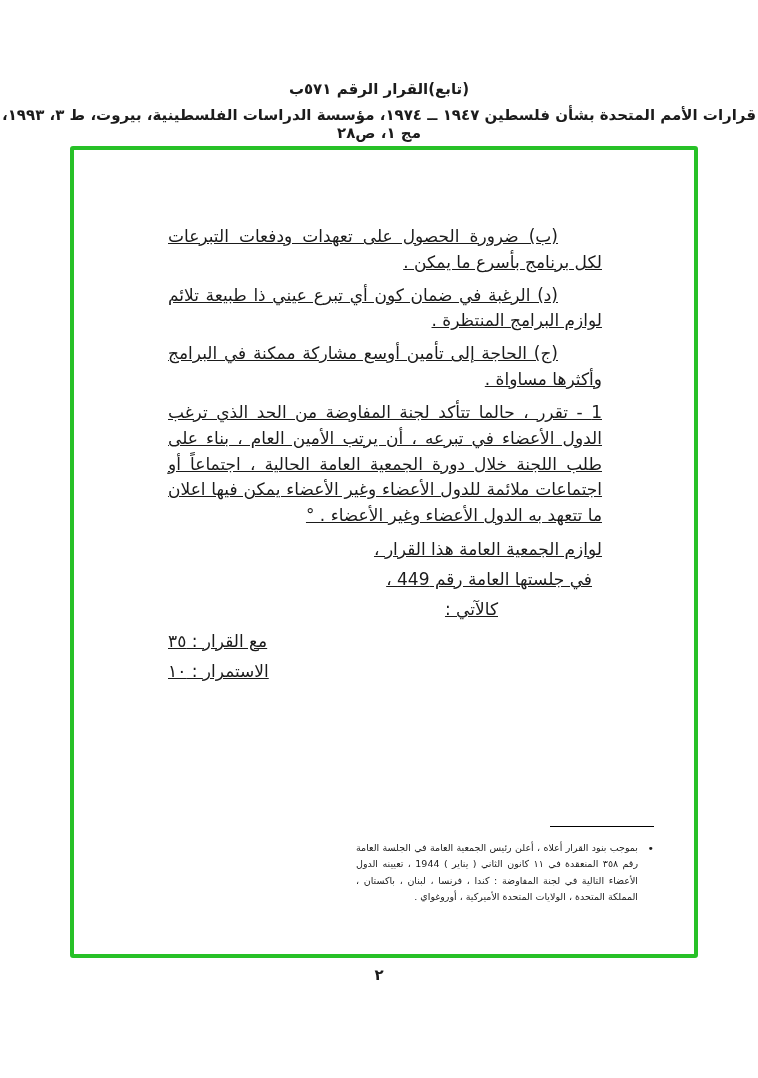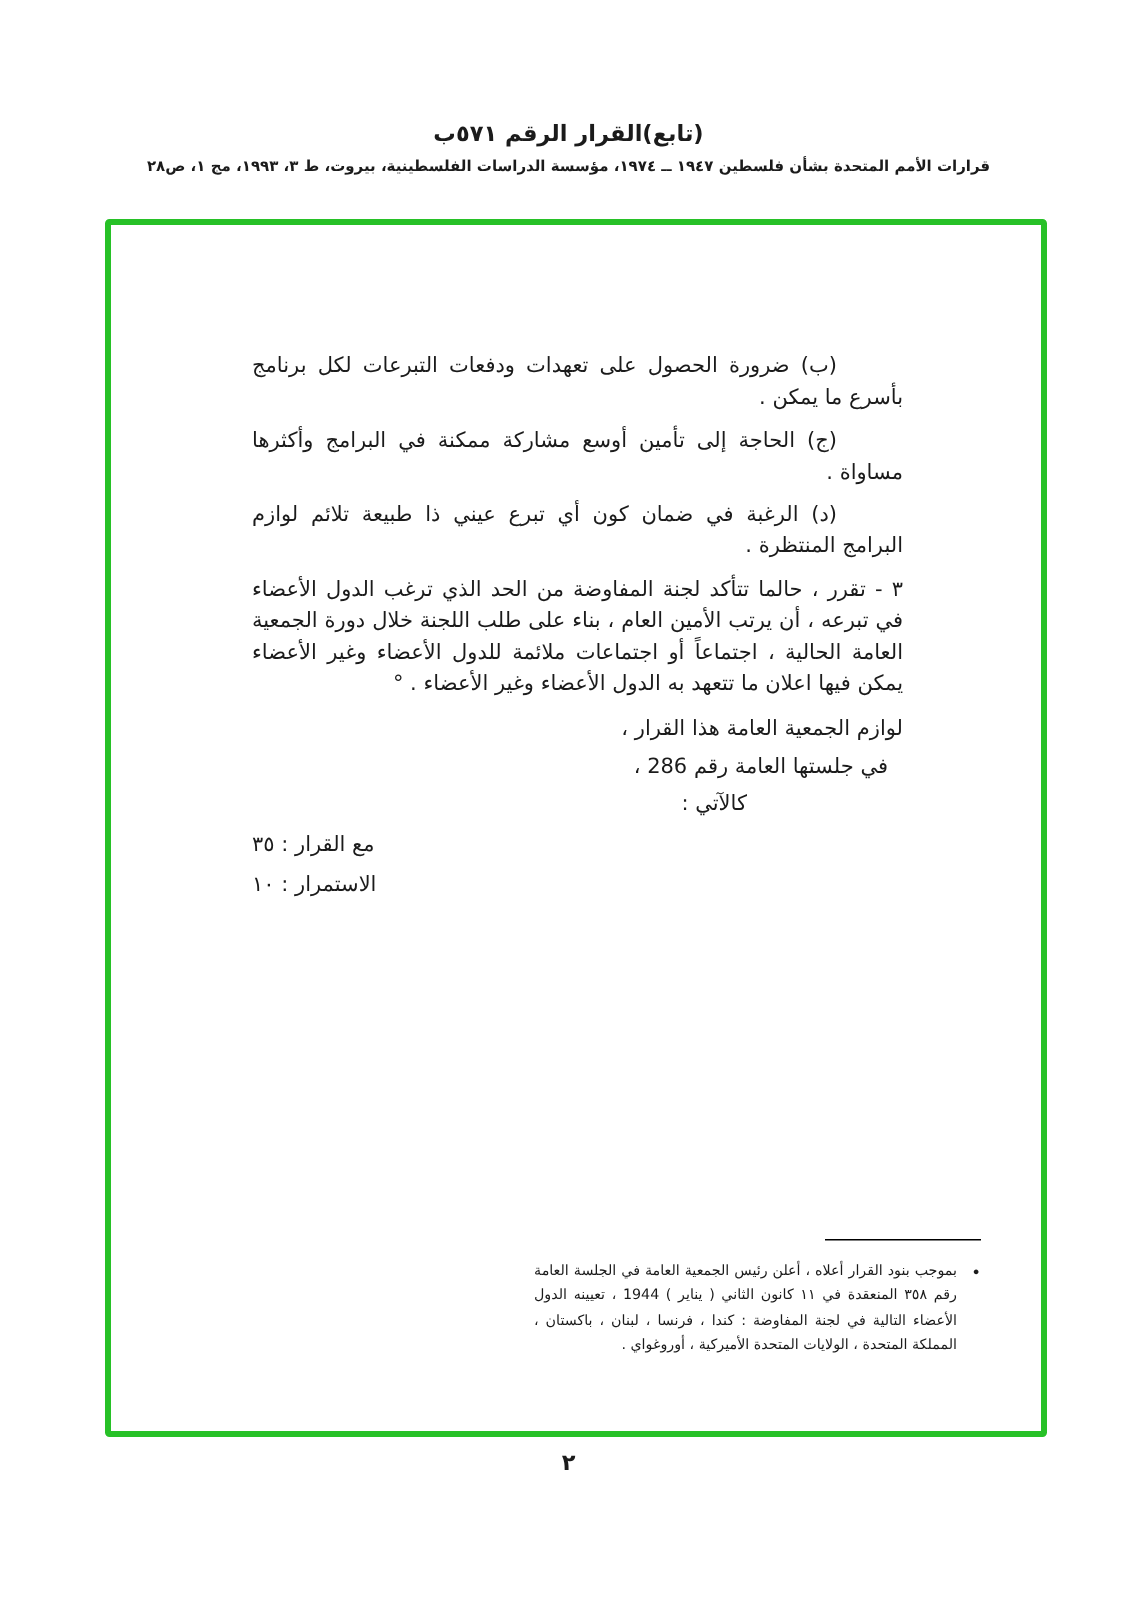--- a/index.html
+++ b/index.html
@@ -13,39 +13,40 @@
   }
 
   .header {
     position: absolute;
     top: 80px; left: 0;
     width: 758px;
     text-align: center;
     direction: rtl;
   }
   .header-title { font-size: 15px; font-weight: bold; letter-spacing: 0.5px; }
-  .header-source { margin-top: 8px; font-size: 10px; font-weight: bold; }
+  .header-source { margin-top: 8px; font-size: 15px; font-weight: bold; }
 
   .frame {
     position: absolute;
     left: 70px; top: 146px;
     width: 628px; height: 812px;
     border: 4px solid #27c127;
     border-radius: 3px;
     background: #ffffff;
   }
 
   .content {
     position: absolute;
-    top: 84px; right: 92px;
+    top: 74px; right: 92px;
     width: 434px;
     direction: rtl;
     text-align: justify;
-    font-size: 14px;
+    font-size: 17px;
     line-height: 1.52;
+    text-decoration: underline;
   }
   .content p { margin-bottom: 7px; }
   .content p.item { text-indent: 44px; }
   .content p.clause { text-indent: 0; }
 
   .adoption { margin-top: 8px; }
   .adoption .a-line { margin-bottom: 4px; text-align: right; }
   .adoption .a-line.l2 { padding-left: 0; padding-right: 10px; }
   .adoption .a-line.l3 { padding-right: 104px; }
 
@@ -88,27 +89,27 @@
 
 <div class="header">
   <div class="header-title">(تابع)القرار الرقم ٥٧١ب</div>
   <div class="header-source">قرارات الأمم المتحدة بشأن فلسطين ١٩٤٧ ــ ١٩٧٤، مؤسسة الدراسات الفلسطينية، بيروت، ط ٣، ١٩٩٣، مج ١، ص٢٨</div>
 </div>
 
 <div class="frame" style="border-color: rgb(39, 193, 39);">
 
   <div class="content">
     <p class="item">(ب) ضرورة الحصول على تعهدات ودفعات التبرعات لكل برنامج بأسرع ما يمكن .</p>
+    <p class="item">(د) الرغبة في ضمان كون أي تبرع عيني ذا طبيعة تلائم لوازم البرامج المنتظرة .</p>
     <p class="item">(ج) الحاجة إلى تأمين أوسع مشاركة ممكنة في البرامج وأكثرها مساواة .</p>
-    <p class="item">(د) الرغبة في ضمان كون أي تبرع عيني ذا طبيعة تلائم لوازم البرامج المنتظرة .</p>
-    <p class="clause">٣ - تقرر ، حالما تتأكد لجنة المفاوضة من الحد الذي ترغب الدول الأعضاء في تبرعه ، أن يرتب الأمين العام ، بناء على طلب اللجنة خلال دورة الجمعية العامة الحالية ، اجتماعاً أو اجتماعات ملائمة للدول الأعضاء وغير الأعضاء يمكن فيها اعلان ما تتعهد به الدول الأعضاء وغير الأعضاء . °</p>
+    <p class="clause">1 - تقرر ، حالما تتأكد لجنة المفاوضة من الحد الذي ترغب الدول الأعضاء في تبرعه ، أن يرتب الأمين العام ، بناء على طلب اللجنة خلال دورة الجمعية العامة الحالية ، اجتماعاً أو اجتماعات ملائمة للدول الأعضاء وغير الأعضاء يمكن فيها اعلان ما تتعهد به الدول الأعضاء وغير الأعضاء . °</p>
 
     <div class="adoption">
       <div class="a-line l1">لوازم الجمعية العامة هذا القرار ،</div>
-      <div class="a-line l2">في جلستها العامة رقم 286 ،</div>
+      <div class="a-line l2">في جلستها العامة رقم 449 ،</div>
       <div class="a-line l3">كالآتي :</div>
     </div>
 
     <div class="votes">
       <div class="vote-line">
         <span>مع القرار</span><span> : </span><span>٣٥</span>
       </div>
       <div class="vote-line">
         <span>الاستمرار</span><span> : </span><span>١٠</span>
       </div>

